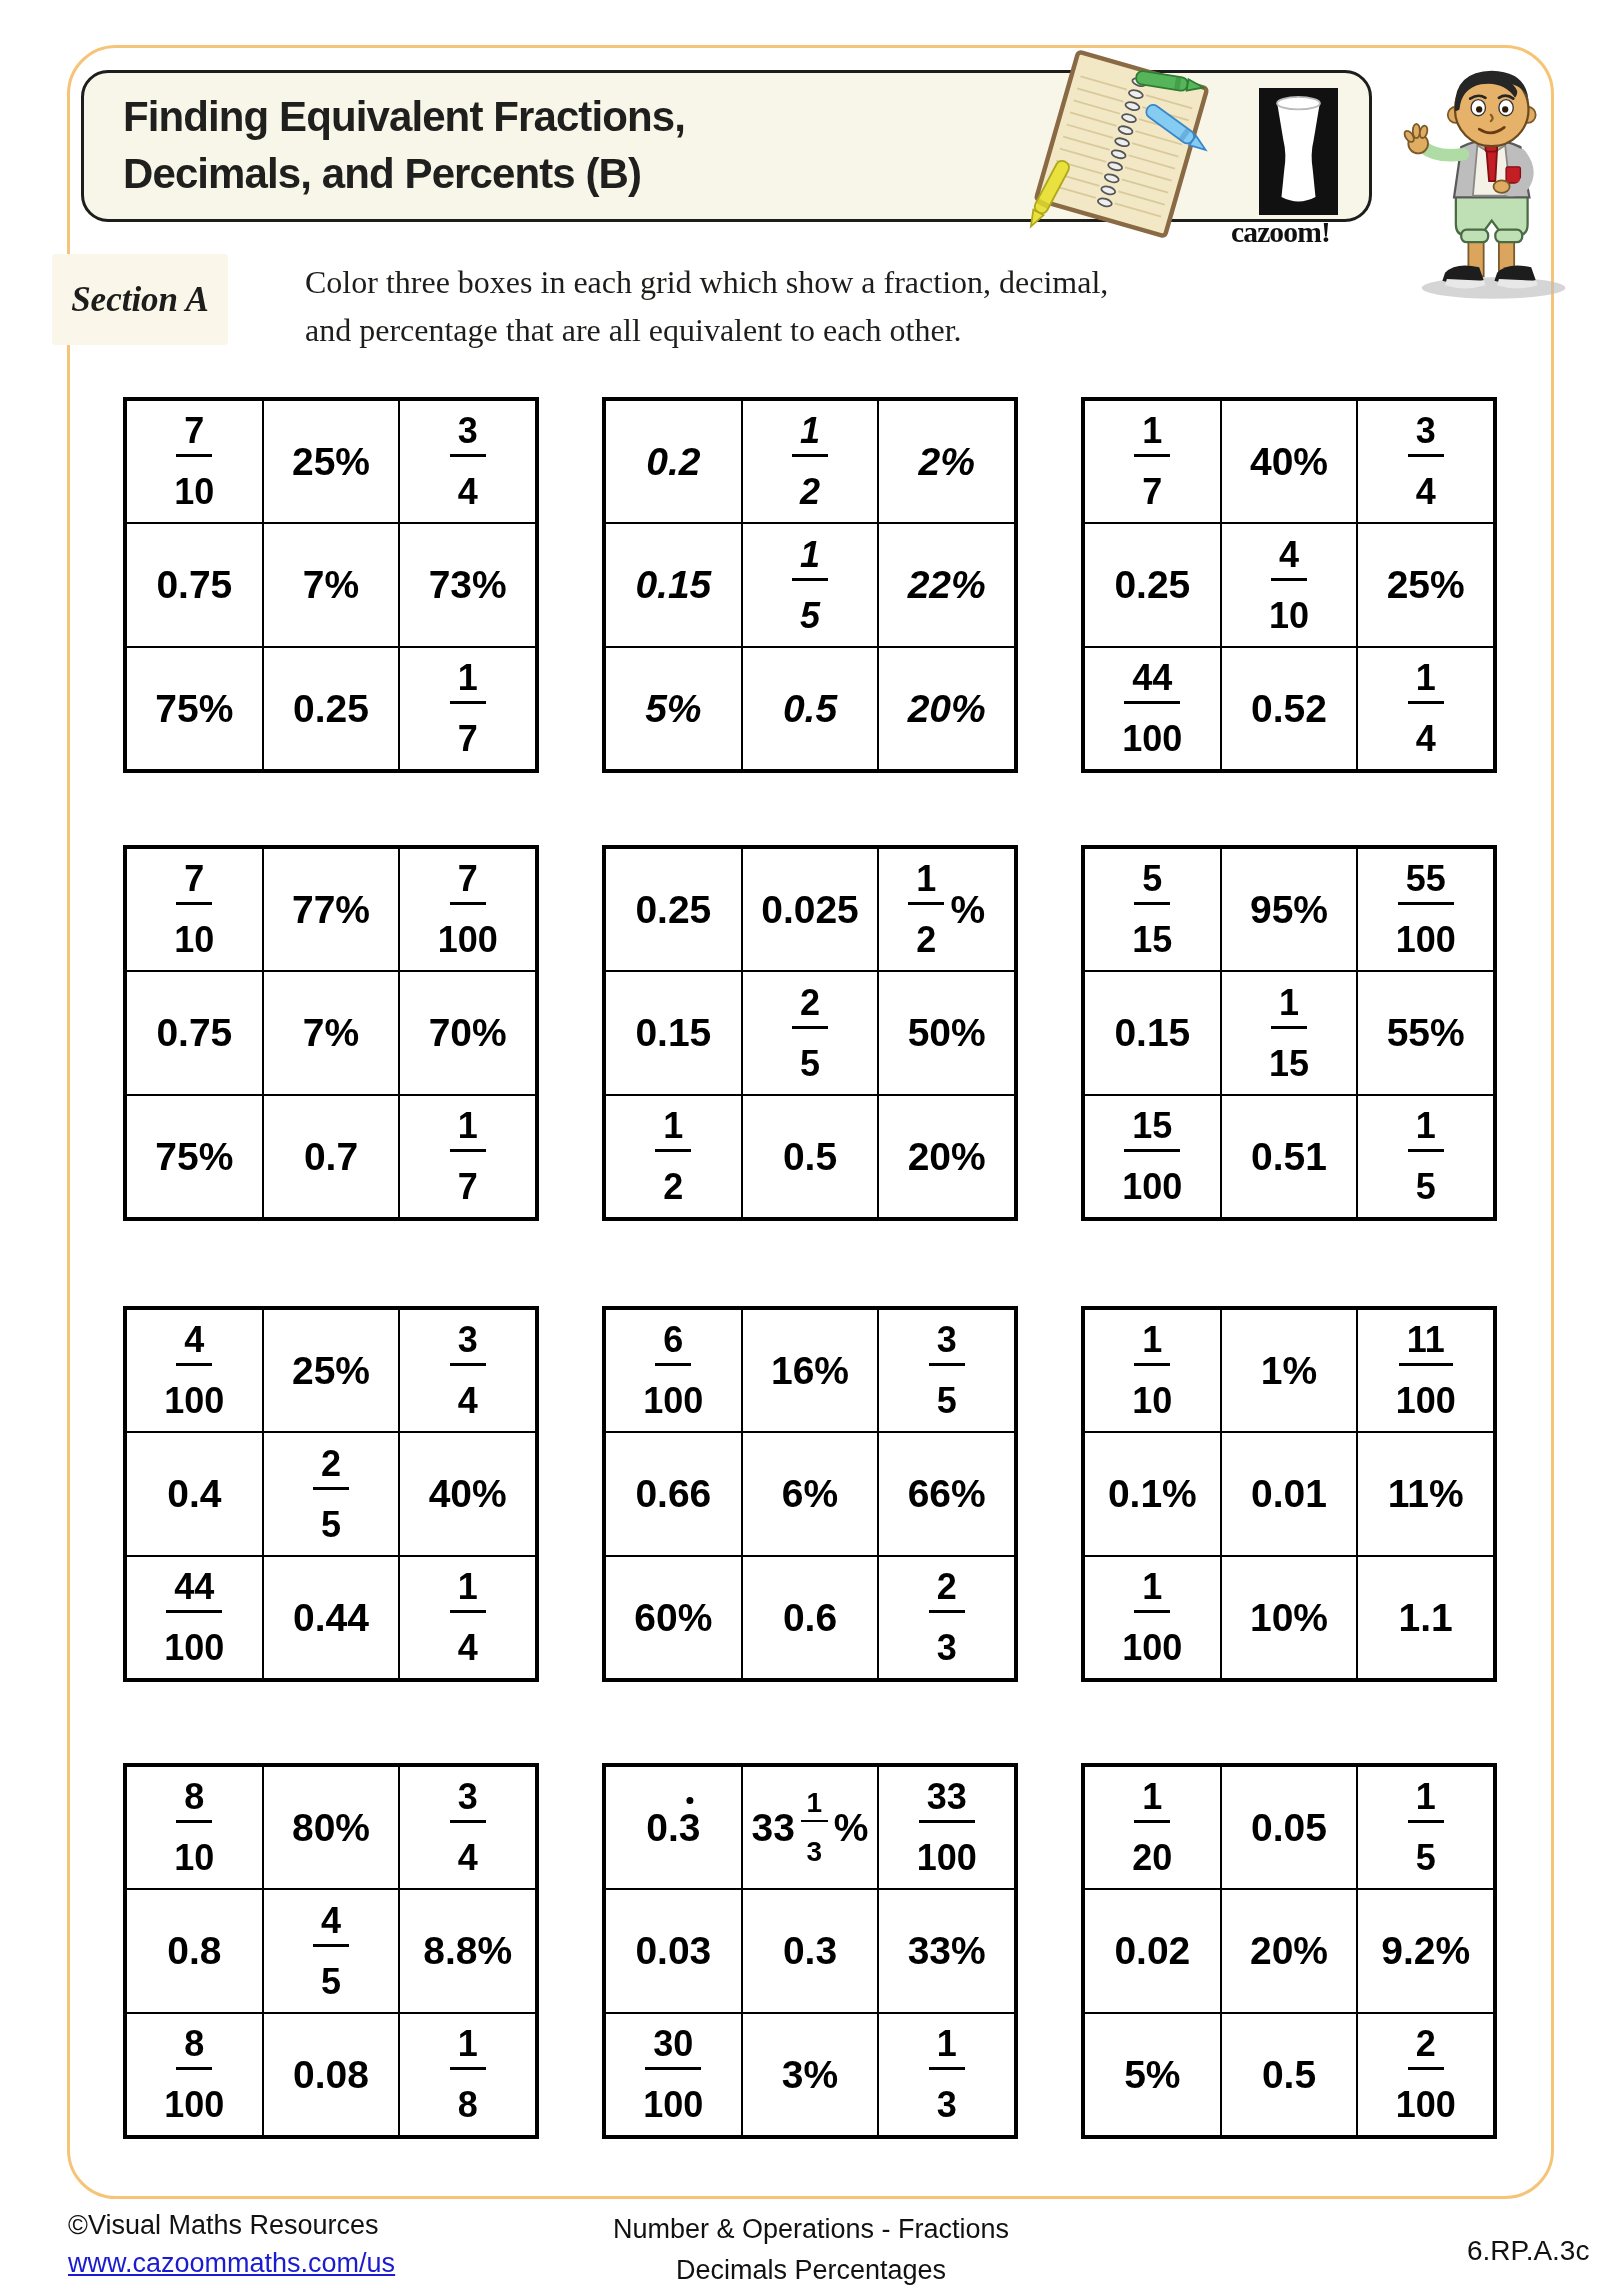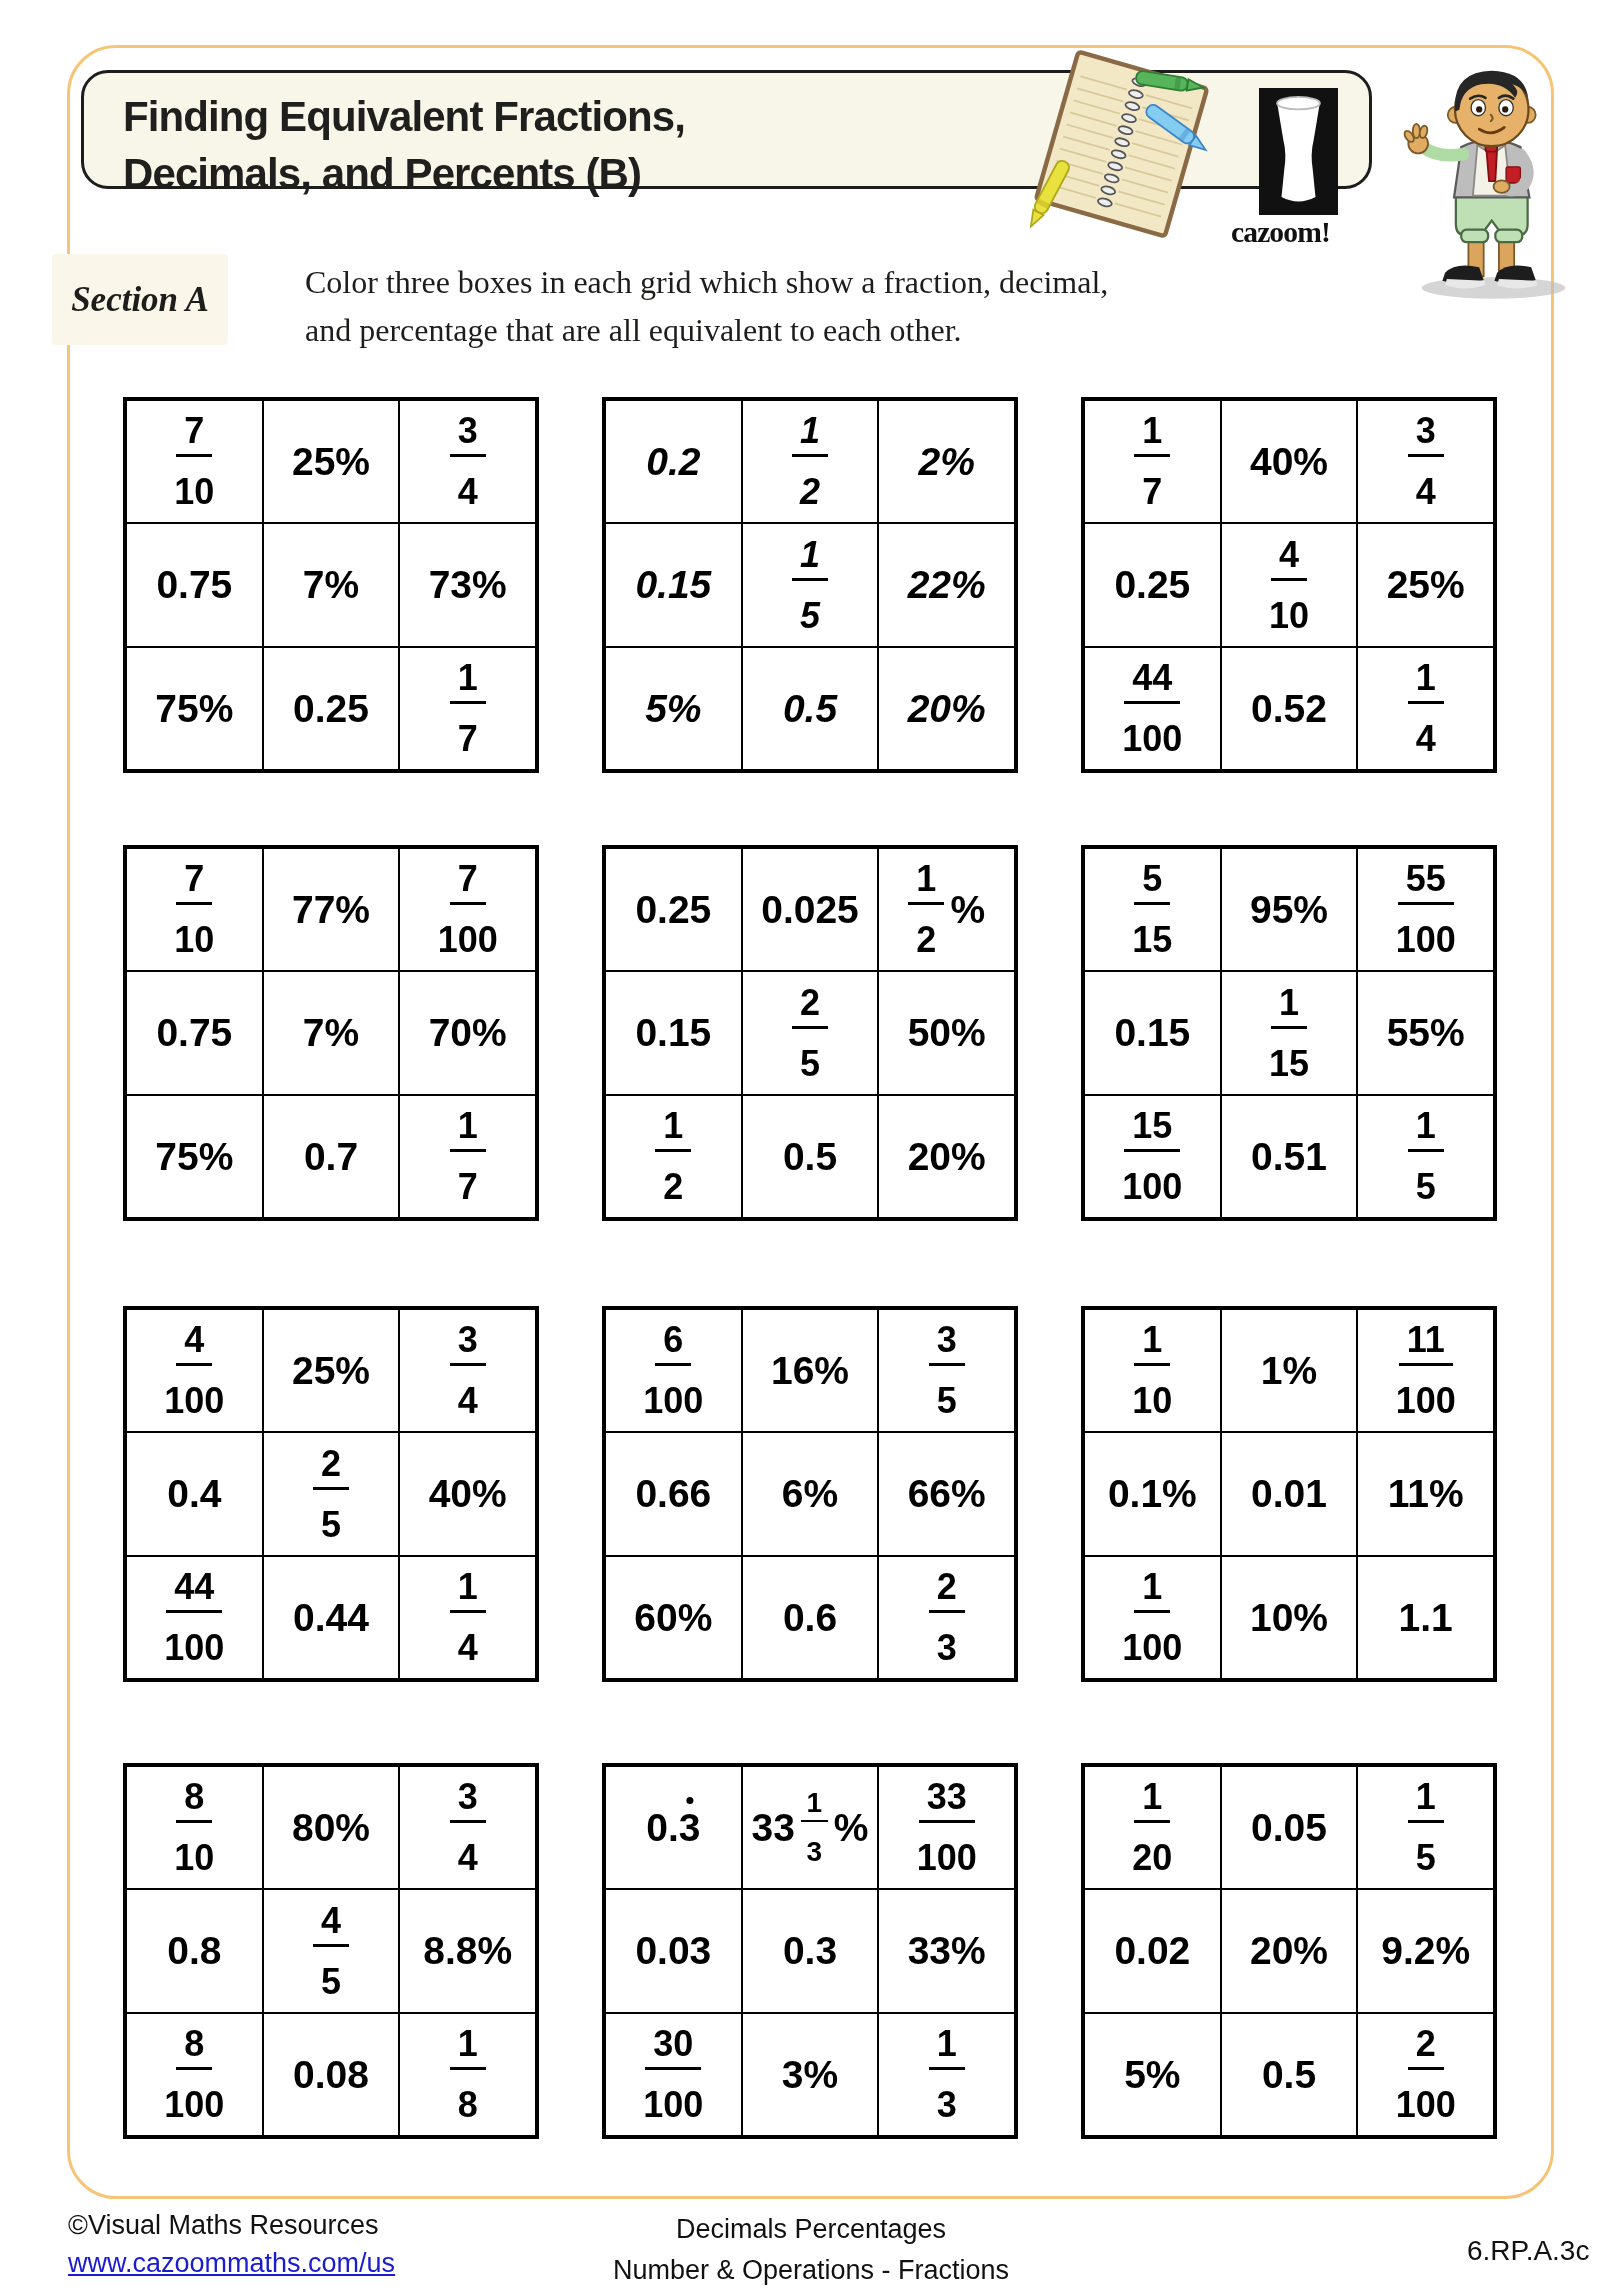--- a/index.html
+++ b/index.html
@@ -3,21 +3,21 @@
 <meta charset="utf-8">
 <style>
   * { margin:0; padding:0; box-sizing:border-box; }
   body { background:#ffffff; font-family:"Liberation Sans", sans-serif; }
   .page { position:relative; width:1622px; height:2293px; background:#ffffff; overflow:hidden; }
 
   .border-frame { position:absolute; left:67px; top:45px; width:1487px; height:2154px;
     border:3.6px solid #F5C477; border-radius:49px; }
 
   
-  .title-box { position:absolute; left:81px; top:70px; width:1291px; height:119px;
+  .title-box { position:absolute; left:81px; top:70px; width:1291px; height:152px;
     background:#F8F5E9; border:3.6px solid #1d1d1b; border-radius:27px; padding:15px 0 0 39px; }
   .title-line { font-size:42px; font-weight:bold; color:#1f1f1d; line-height:57px; letter-spacing:-0.9px; }
 
   .notebook-art { position:absolute; left:1010px; top:47px; width:219px; height:202px; }
   .logo { position:absolute; left:1231px; top:88px; width:134px; text-align:left; }
   .logo-mark { width:79px; height:127px; margin:0 auto; background:#111; display:flex; align-items:center; justify-content:center; }
   .logo-text { font-family:"Liberation Serif", serif; font-weight:bold; font-size:29.6px; color:#111; letter-spacing:-0.9px; margin-top:0.9px; }
   .boy-art { position:absolute; left:1384px; top:61px; width:202px; height:244px; }
 
   
@@ -660,19 +660,19 @@
             <span class="num">2</span>
             <span class="den">100</span>
           </span>
         </div>
       </div>
     </div>
 
   <div class="foot-copy">©Visual Maths Resources</div>
   <div class="foot-link">www.cazoommaths.com/us</div>
   <div class="foot-topic">
+    <div>Number &amp; Operations - Fractions</div>
     <div>Decimals Percentages</div>
-    <div>Number &amp; Operations - Fractions</div>
   </div>
   <div class="foot-standard">6.RP.A.3c</div>
 
 </div>
 
 
 </body></html>

